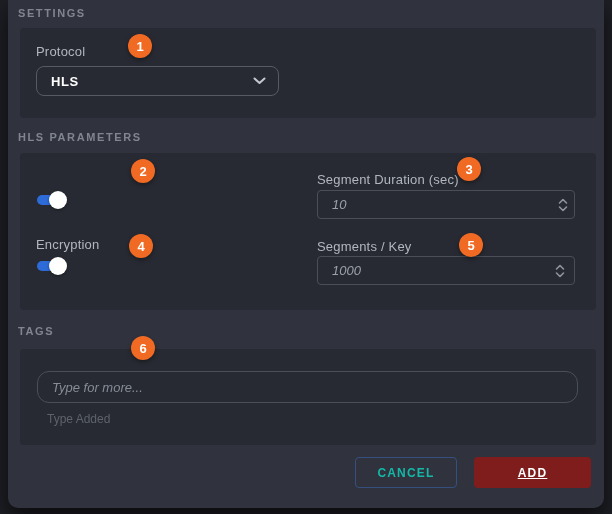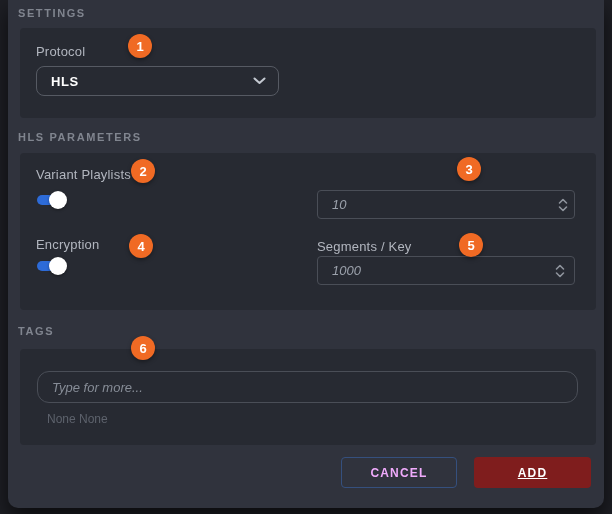--- a/index.html
+++ b/index.html
@@ -177,24 +177,24 @@
     font-family: "Liberation Sans", sans-serif;
     font-size: 12px;
     font-weight: bold;
     letter-spacing: 1.2px;
     cursor: pointer;
     display: flex;
     align-items: center;
     justify-content: center;
   }
   .btn-cancel {
-    width: 116px;
+    width: 102px;
     background: transparent;
     border: 1px solid #35507e;
-    color: #f0abfc;
+    color: #14b8a6;
   }
   .btn-add {
     width: 117px;
     background: #7f1d1d;
     border: none;
     color: #ffffff;
     text-decoration: underline;
   }
   .icon-svg { display: block; }
 </style>
@@ -215,26 +215,26 @@
           <polyline points="1.5,1.5 6.5,6 11.5,1.5" fill="none" stroke="#c3c8d0" stroke-width="2" stroke-linecap="round" stroke-linejoin="round"></polyline>
         </svg>
       </span>
     </div>
   </div>
 
   <div class="section-header hdr-hls">HLS PARAMETERS</div>
 
   <div class="panel panel-hls">
 
-    <div class="field-label label-vp">Variant Playlists</div>
     <div class="badge badge-2">2</div>
     <div class="toggle toggle-vp">
       <span class="knob"></span>
     </div>
 
+    <div class="field-label label-sd">Segment Duration (sec)</div>
     <div class="badge badge-3">3</div>
     <div class="num-input-wrap num-wrap-sd">
       <input class="num-input" value="10" style="">
       <span class="stepper">
         <svg class="icon-svg" width="12" height="16" viewBox="0 0 12 16">
           <polyline points="2.5,6 6,2.5 9.5,6" fill="none" stroke="#8f949d" stroke-width="1.6" stroke-linecap="round" stroke-linejoin="round"></polyline>
           <polyline points="2.5,10 6,13.5 9.5,10" fill="none" stroke="#8f949d" stroke-width="1.6" stroke-linecap="round" stroke-linejoin="round"></polyline>
         </svg>
       </span>
     </div>
@@ -256,21 +256,21 @@
         </svg>
       </span>
     </div>
   </div>
 
   <div class="section-header hdr-tags">TAGS</div>
 
   <div class="panel panel-tags">
     <div class="badge badge-6">6</div>
     <input class="tags-input" placeholder="Type for more..." style="">
-    <div class="tags-empty">None None</div>
+    <div class="tags-empty">Type Added</div>
   </div>
 
   <div class="footer">
     <button class="btn btn-cancel">CANCEL</button>
     <button class="btn btn-add">ADD</button>
   </div>
 
 </div>
 
 </body></html>

